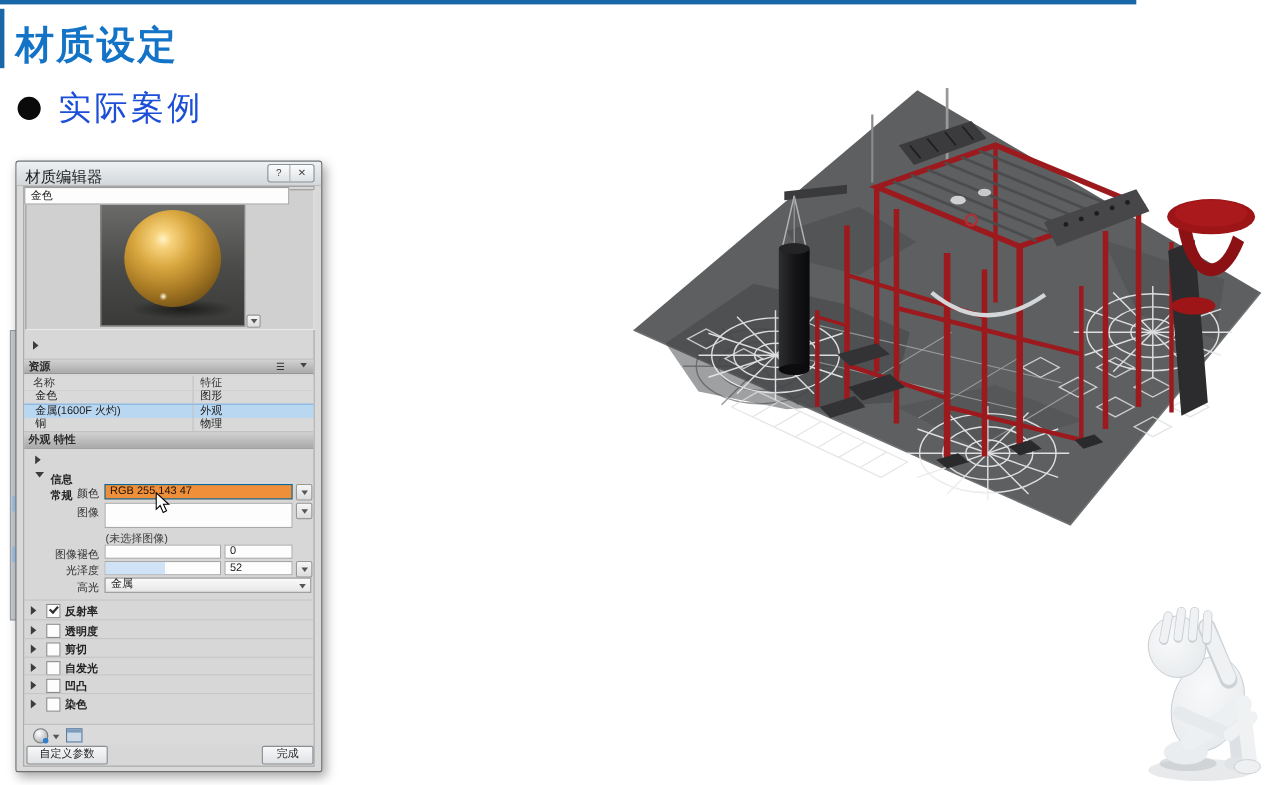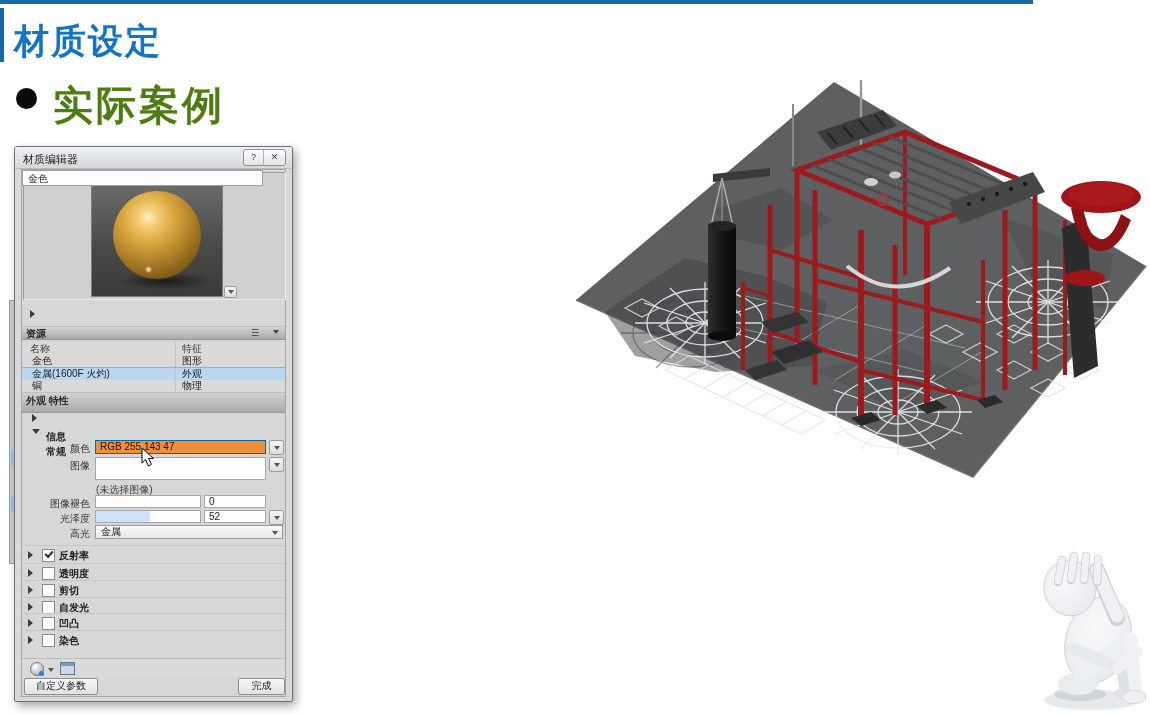--- a/index.html
+++ b/index.html
@@ -4,33 +4,33 @@
 <style>
   html,body{margin:0;padding:0;}
   body{width:1150px;height:714px;font-family:"Liberation Sans","DejaVu Sans",sans-serif;}
   .page{position:relative;width:1150px;height:714px;background:#ffffff;overflow:hidden;}
 
   
   .top-accent{position:absolute;left:0;top:0;width:1033px;height:4px;background:#1767a9;}
   .left-accent{position:absolute;left:0;top:8px;width:4px;height:54px;background:#1767a9;}
   .slide-title{position:absolute;left:14px;top:18px;font-size:35px;font-weight:bold;color:#1273c7;letter-spacing:2px;}
   .bullet-dot{position:absolute;left:16px;top:88px;width:21px;height:21px;border-radius:50%;background:#0a0a0a;}
-  .bullet-text{position:absolute;left:53px;top:78px;font-size:40px;font-weight:bold;color:#4d7c0f;letter-spacing:3px;}
+  .bullet-text{position:absolute;left:53px;top:78px;font-size:30px;font-weight:normal;color:#1d4ed8;letter-spacing:3px;}
 
   
   .sliver{position:absolute;left:9px;top:300px;width:6px;height:262px;background:#c9cdd2;border:1px solid #9aa0a6;}
   .sliver .chip{position:absolute;left:1px;width:3px;height:14px;background:#9fc4e8;}
 
   
   .dlg{position:absolute;left:14px;top:146px;width:277px;height:554px;background:#d9d9d9;
        border:1px solid #6e7072;border-radius:3px 3px 2px 2px;box-shadow:3px 4px 10px rgba(0,0,0,.35);
        font-size:10px;color:#222;}
   .dlg-title{position:absolute;left:0;top:0;right:0;height:21px;border-radius:2px 2px 0 0;
        background:linear-gradient(#eef1f3,#d3d8dc);border-bottom:1px solid #b7babc;}
-  .dlg-title .txt{position:absolute;left:8px;top:5px;font-size:11px;color:#1c1c1c;}
+  .dlg-title .txt{position:absolute;left:8px;top:5px;font-size:14px;color:#1c1c1c;}
   .capbtns{position:absolute;right:6px;top:2px;height:15px;display:flex;border:1px solid #8e9193;border-radius:3px;
        background:linear-gradient(#fbfcfd,#dfe3e6);overflow:hidden;}
   .capbtns .cb1{width:19px;text-align:center;font-size:9px;line-height:15px;color:#444;border-right:1px solid #aeb2b5;}
   .capbtns .cb2{width:21px;text-align:center;font-size:9px;line-height:15px;color:#444;}
 
   .client{position:absolute;left:6px;top:22px;width:263px;height:526px;background:#d7d7d7;border:1px solid #a6a6a6;text-decoration:underline;}
   .client > *{position:absolute;}
 
   .preview-panel{left:1px;top:2px;width:261px;height:126px;background:#d0d0d0;
        border-top:1px solid #9a9a9a;border-left:1px solid #9a9a9a;border-right:1px solid #e9e9e9;border-bottom:1px solid #e9e9e9;}
@@ -51,21 +51,21 @@
   .exp-d{display:inline-block;width:0;height:0;border-left:4px solid transparent;border-right:4px solid transparent;border-top:5px solid #3c3c3c;}
 
   .name-row .exp{left:8px;top:140px;position:absolute;}
   .name-field{left:20px;top:136px;width:241px;height:16px;background:#fdfdfd;border:1px solid #9f9f9f;
        line-height:16px;padding-left:5px;box-sizing:border-box;}
 
   .sec-hdr{left:0;width:263px;height:14px;background:linear-gradient(#d2d2d2,#aaaaaa);
        border-top:1px solid #bfbfbf;border-bottom:1px solid #969696;font-weight:bold;color:#2c2c2c;
        line-height:14px;padding-left:4px;box-sizing:border-box;}
   .hdr-assets{top:156px;}
-  .hdr-appear{top:222px;height:21px;line-height:16px;}
+  .hdr-appear{top:222px;height:16px;line-height:16px;}
   .list-ico{position:absolute;right:22px;top:159px;width:12px;height:9px;font-size:9px;line-height:9px;color:#333;}
   .list-dd{position:absolute;right:6px;top:160px;width:0;height:0;border-left:3px solid transparent;border-right:3px solid transparent;border-top:4px solid #444;}
 
   .tbl-head{top:172px;left:0;width:263px;height:13px;background:#dadada;border-bottom:1px solid #b5b5b5;color:#3a3a3a;}
   .tbl-row{left:0;width:263px;height:12px;background:#d9d9d9;border-bottom:1px solid #cccccc;}
   .tbl-row.sel{background:#b9d7f1;border-top:1px solid #86b3dd;border-bottom:1px solid #86b3dd;}
   .c1{position:absolute;left:10px;top:0;line-height:12px;}
   .tbl-head .c1{left:8px;line-height:13px;}
   .c2{position:absolute;left:160px;top:0;line-height:12px;}
   .tbl-head .c2{line-height:13px;}

